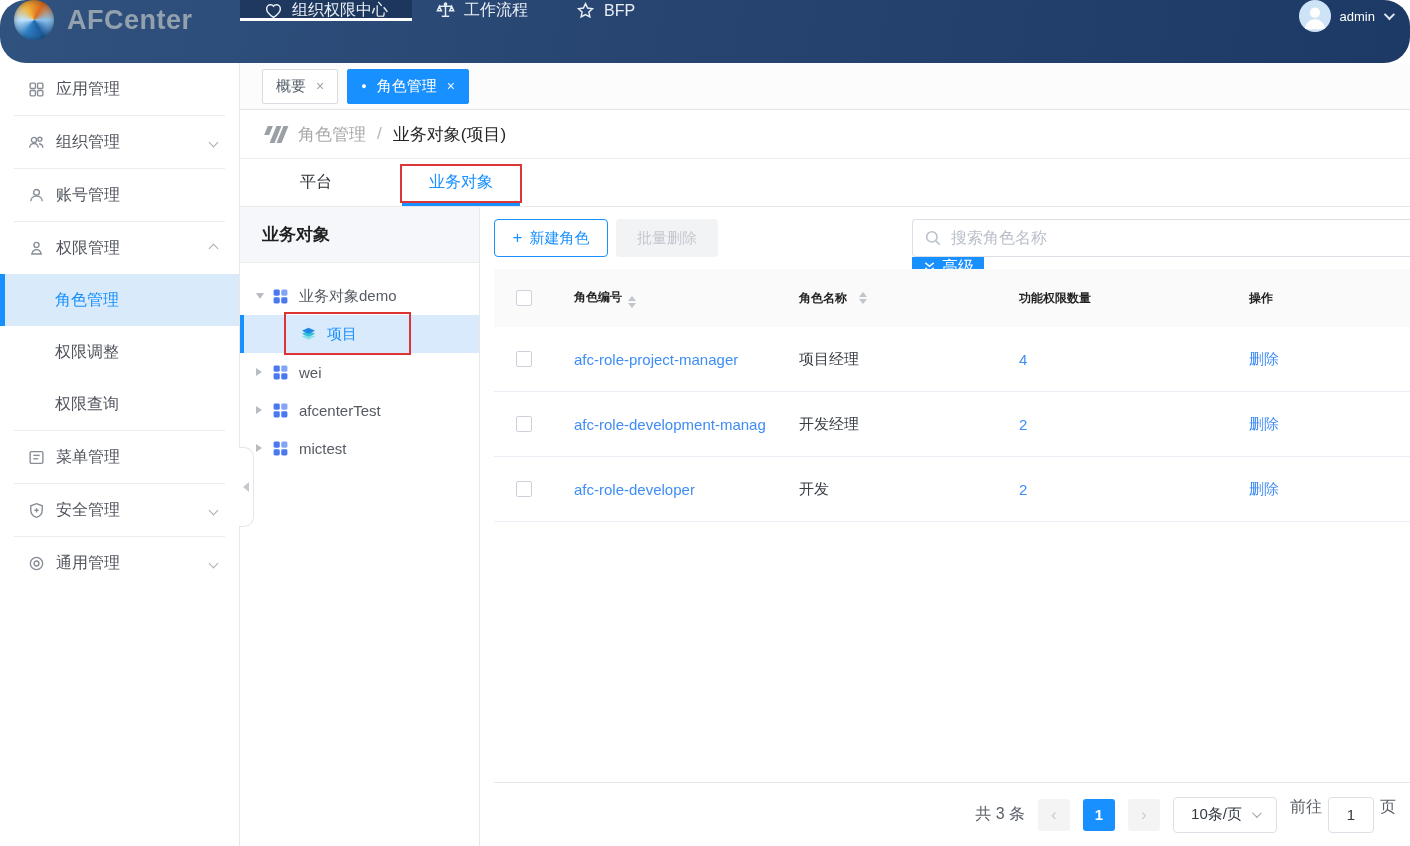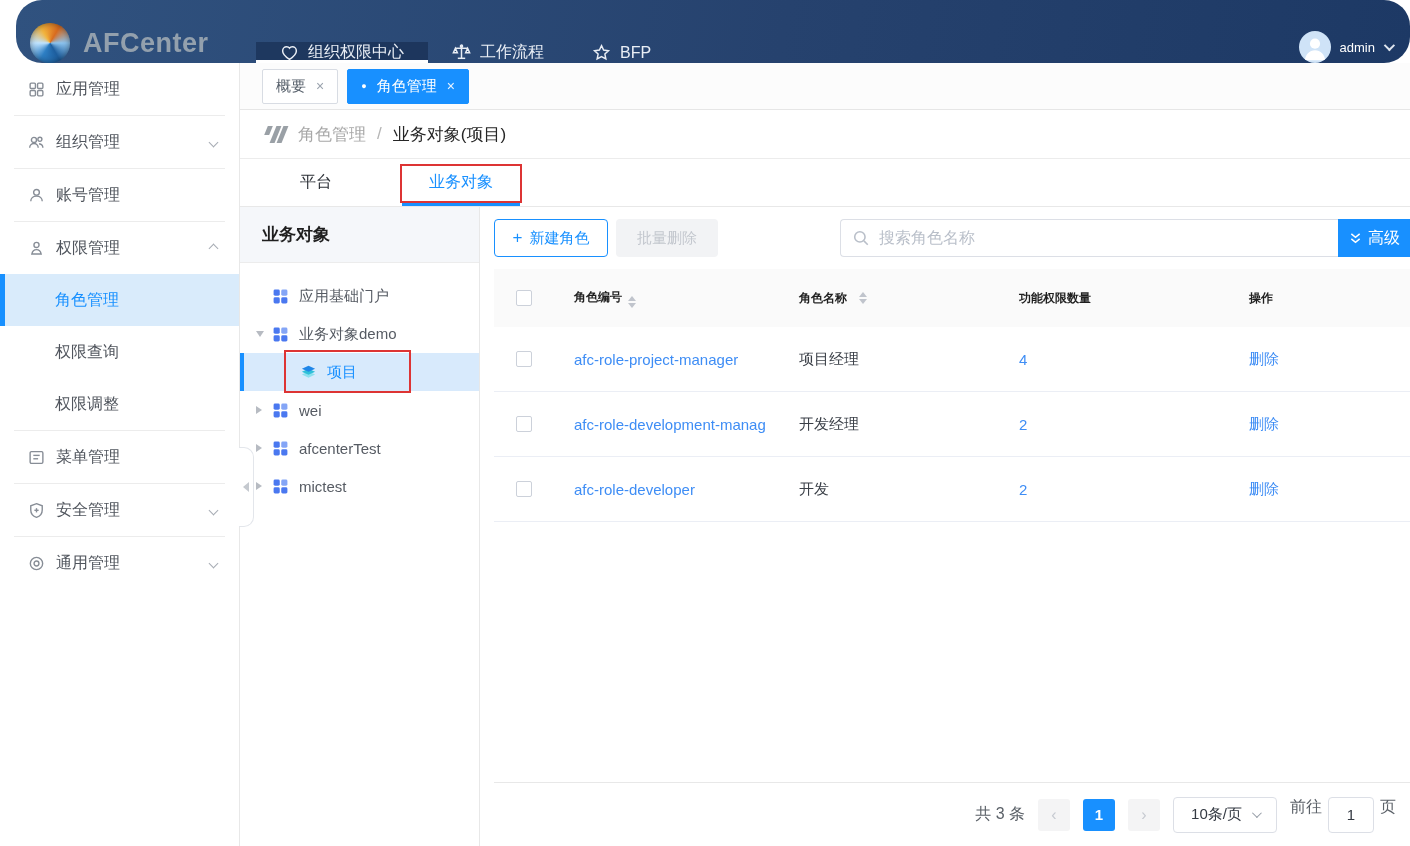--- a/index.html
+++ b/index.html
@@ -1,23 +1,23 @@
 <!DOCTYPE html>
 <html><head>
 <meta charset="utf-8">
 <style>
   * { margin:0; padding:0; box-sizing:border-box; }
   html,body { width:1410px; height:846px; overflow:hidden; }
   body { font-family:"Liberation Sans","DejaVu Sans",sans-serif; background:#fff; color:#333; }
   .app { position:relative; width:1410px; height:846px; }
 
   
-  .navbar { position:absolute; top:0; left:16px; right:0; height:63px;
+  .navbar { position:absolute; top:0; left:0; right:0; height:63px;
     background:linear-gradient(100deg,#30527f 0%,#26426e 55%,#1d3965 100%);
-    display:flex; align-items:flex-end;border-radius:26px; }
+    display:flex; align-items:flex-start;border-radius:26px; }
   .brand { width:240px; display:flex; align-items:center; gap:13px; padding-left:14px; flex:none; }
   .logo { width:40px; height:40px; border-radius:50%; flex:none;
     background:conic-gradient(from 210deg,#2e7fc4,#bfe3ff,#f2b33c,#d96b1e,#8cc3ee,#1d5e9e,#2e7fc4);
     box-shadow:inset 0 0 6px rgba(0,0,0,.45); }
   .brand-name { font-size:27px; font-weight:bold; color:#93a0ad; letter-spacing:.5px; }
   .nav-items { display:flex; align-items:stretch; }
   .nav-item { display:flex; align-items:center; gap:9px; padding:0 24px; color:#e9eef5; font-size:16px; cursor:pointer; }
   .nav-item.active { background:rgba(8,24,52,.38); box-shadow:inset 0 -3px 0 0 #ffffff; }
   .nav-item svg { stroke:#e9eef5; fill:none; stroke-width:1.4; }
   .nav-user { margin-left:auto; display:flex; align-items:center; gap:9px; padding-right:18px; }
@@ -80,21 +80,21 @@
   .tree-node.selected { background:#d8eafc; color:#1890ff; padding-left:60px; }
   .tree-node.selected::before { content:""; position:absolute; left:0; top:0; bottom:0; width:4px; background:#1890ff; }
   .anno-node { left:44px; top:-3px; width:127px; height:43px; }
 
   
   .main-panel { flex:1; display:flex; flex-direction:column; padding-left:14px; min-width:0; }
   .toolbar { margin-top:12px; height:38px; flex:none; display:flex; align-items:center; }
   .btn-create { width:114px; height:38px; border:1px solid #1890ff; background:#fff; color:#1890ff; font-size:15px; border-radius:4px; display:flex; align-items:center; justify-content:center; gap:7px; cursor:pointer; }
   .btn-create .plus { font-size:17px; }
   .btn-batch { margin-left:8px; height:38px; padding:0 21px; background:#f2f3f5; color:#c3c7ce; font-size:15px; border:none; border-radius:4px; cursor:not-allowed; }
-  .search-wrap { margin-left:auto; display:flex; height:38px; }
+  .search-wrap { margin-left:auto; display:flex; height:38px;flex-direction:column; }
   .search-box { position:relative; width:498px; }
   .search-box input { width:100%; height:38px; border:1px solid #dcdfe6; border-right:none; border-radius:4px 0 0 4px; padding-left:38px; font-size:16px; color:#333; outline:none; font-family:inherit; }
   .search-box input::placeholder { color:#b9bfc9; }
   .search-ic { position:absolute; left:12px; top:10px; }
   .btn-advanced { width:72px; height:38px; background:#1890ff; color:#fff; border:none; font-size:16px; display:flex; align-items:center; justify-content:center; gap:5px; cursor:pointer; }
 
   .grid-table { margin-top:12px; flex:none; }
   .trow { display:grid; grid-template-columns:60px 230px 220px 230px 1fr; align-items:center; }
   .thead { height:58px; background:#fafafa; font-size:12px; font-weight:bold; color:#1f1f1f; }
   .tbody-row { height:65px; border-bottom:1px solid #ebeef5; font-size:15px; }
@@ -200,24 +200,24 @@
           <circle cx="8" cy="4.6" r="2.4"></circle>
           <path d="M3.6 13.2c.5-2.6 2.2-4.1 4.4-4.1s3.9 1.5 4.4 4.1z"></path>
         </svg>
       <span>权限管理</span>
       <span class="chev2 up"></span>
     </div>
     <div class="side-sub active">
       <span>角色管理</span>
     </div>
     <div class="side-sub">
+      <span>权限调整</span>
+    </div>
+    <div class="side-sub">
       <span>权限查询</span>
-    </div>
-    <div class="side-sub">
-      <span>权限调整</span>
     </div>
     <div class="side-divider"></div>
     <div class="side-item">
       <svg width="17" height="17" viewBox="0 0 16 16">
           <rect x="2" y="2.5" width="12" height="11" rx="1.2"></rect>
           <line x1="5" y1="6" x2="11" y2="6"></line>
           <line x1="5" y1="9.2" x2="9.5" y2="9.2"></line>
         </svg>
       <span>菜单管理</span>
     </div>
@@ -275,30 +275,20 @@
       <div class="page-tab">平台</div>
       <div class="page-tab active">业务对象</div>
       <div class="anno anno-tab"></div>
     </div>
 
     <div class="workspace">
 
       <div class="tree-panel">
         <div class="tree-header">业务对象</div>
         <div class="tree-body">
-          <div class="tree-node">
-            <span class="caret"></span>
-            <svg class="nico" viewBox="0 0 16 16">
-                <rect x="1.5" y="1.5" width="5.8" height="5.8" rx="1.4" fill="#4a78f0"></rect>
-                <rect x="8.7" y="1.5" width="5.8" height="5.8" rx="1.4" fill="#84a5f6"></rect>
-                <rect x="1.5" y="8.7" width="5.8" height="5.8" rx="1.4" fill="#4a78f0"></rect>
-                <rect x="8.7" y="8.7" width="5.8" height="5.8" rx="1.4" fill="#4a78f0"></rect>
-              </svg>
-            <span>应用基础门户</span>
-          </div>
           <div class="tree-node">
             <span class="caret">
                 <span class="caret-down"></span>
               </span>
             <svg class="nico" viewBox="0 0 16 16">
                 <rect x="1.5" y="1.5" width="5.8" height="5.8" rx="1.4" fill="#4a78f0"></rect>
                 <rect x="8.7" y="1.5" width="5.8" height="5.8" rx="1.4" fill="#84a5f6"></rect>
                 <rect x="1.5" y="8.7" width="5.8" height="5.8" rx="1.4" fill="#4a78f0"></rect>
                 <rect x="8.7" y="8.7" width="5.8" height="5.8" rx="1.4" fill="#4a78f0"></rect>
               </svg>

